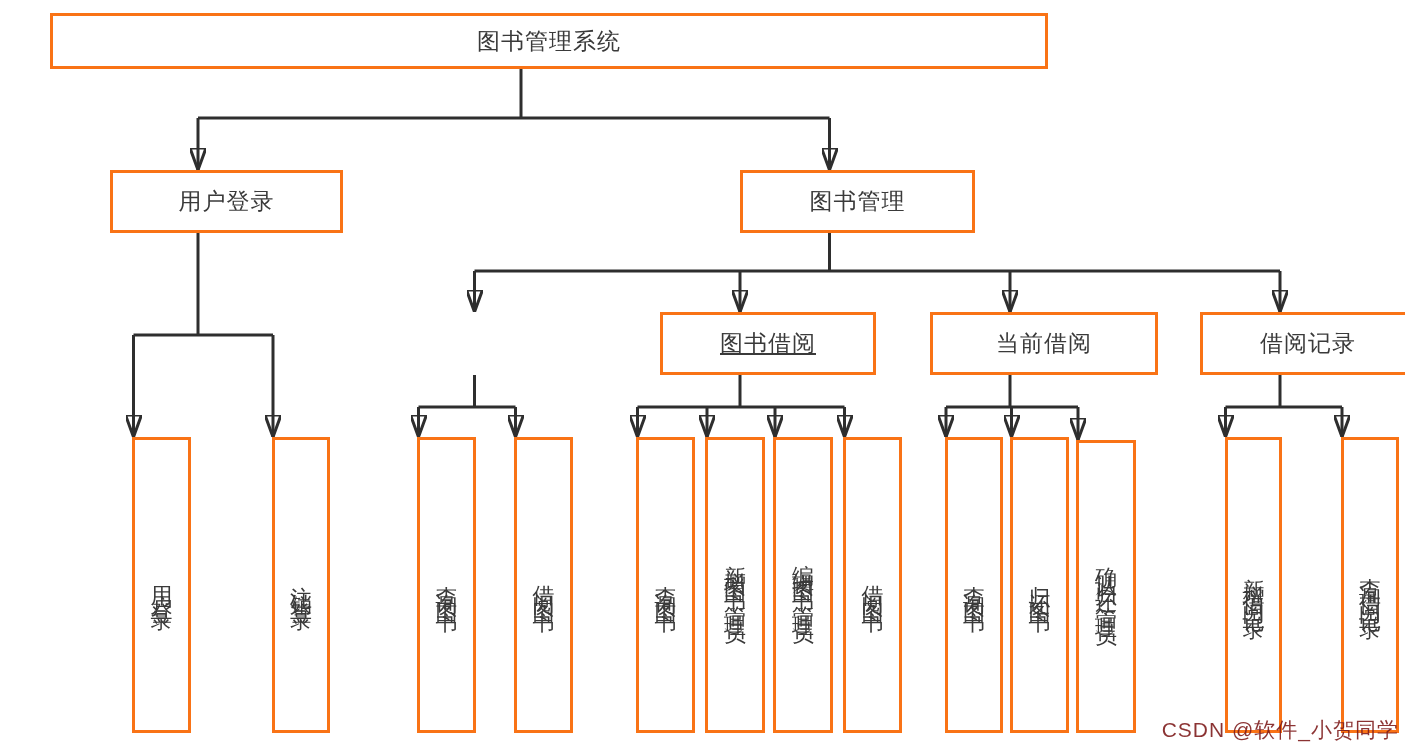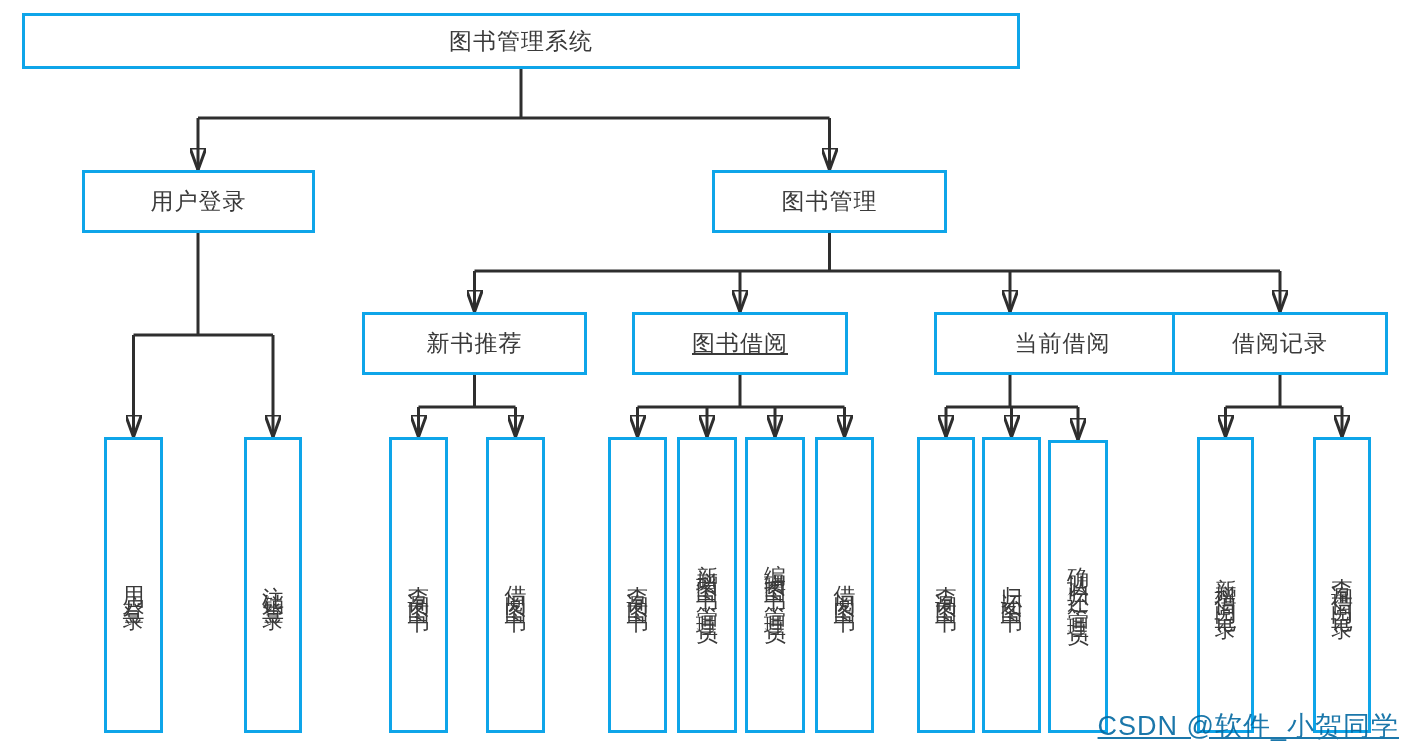--- a/index.html
+++ b/index.html
@@ -23,50 +23,50 @@
     z-index: 1;
   }
   svg.connectors path, svg.connectors line {
     stroke: #2e2e2e;
     stroke-width: 3;
     fill: none;
   }
   .node {
     position: absolute;
     box-sizing: border-box;
-    border: 3px solid #0ea5e9;
+    border: 3px solid #f97316;
     background: #ffffff;
     display: flex;
     align-items: center;
     justify-content: center;
     color: #3a3a3a;
     z-index: 2;
+    margin-left: 28px;
   }
   .hnode {
     font-size: 23px;
     letter-spacing: 1px;
   }
   .vnode span {
     writing-mode: vertical-rl;
     text-orientation: mixed;
     font-size: 22px;
     letter-spacing: 0.38em;
     line-height: 1;
     white-space: nowrap;
   }
   .watermark {
     position: absolute;
     right: 6px;
     bottom: 3px;
-    font-size: 27px;
-    color: #0369a1;
+    font-size: 21px;
+    color: #7f1d1d;
     letter-spacing: 1px;
     z-index: 5;
     opacity: 0.9;
-    text-decoration: underline;
   }
 </style>
 </head>
 <body>
 
 <div class="canvas">
 
   <svg class="connectors" viewBox="0 0 1405 747">
     <defs>
       <marker id="arrow" viewBox="0 0 22 16" refX="22" refY="8" markerWidth="22" markerHeight="16" markerUnits="userSpaceOnUse" orient="auto">
@@ -113,23 +113,22 @@
     <path d="M1225.5,407 H1342"></path>
     <line x1="1225.5" y1="407" x2="1225.5" y2="437" marker-end="url(#arrow)"></line>
     <line x1="1342" y1="407" x2="1342" y2="437" marker-end="url(#arrow)"></line>
   </svg>
 
   <div class="node hnode" style="left:22px; top:13px; width:998px; height:56px;">图书管理系统</div>
 
   <div class="node hnode" style="left:82px; top:170px; width:233px; height:63px;">用户登录</div>
   <div class="node hnode" style="left:712px; top:170px; width:235px; height:63px;text-align:center;">图书管理</div>
 
-  <div class="node hnode" style="left:362px; top:312px; width:225px; height:63px;">新书推荐</div>
   <div class="node hnode" style="left:632px; top:312px; width:216px; height:63px;text-decoration:underline;">图书借阅</div>
-  <div class="node hnode" style="left:934px; top:312px; width:257px; height:63px;">当前借阅</div>
+  <div class="node hnode" style="left:902px; top:312px; width:228px; height:63px;">当前借阅</div>
   <div class="node hnode" style="left:1172px; top:312px; width:216px; height:63px;">借阅记录</div>
 
   <div class="node vnode" style="left:104px; top:437px; width:59px; height:296px;">
     <span>用户登录</span>
   </div>
   <div class="node vnode" style="left:244px; top:437px; width:58px; height:296px;">
     <span>注销登录</span>
   </div>
 
   <div class="node vnode" style="left:389px; top:437px; width:59px; height:296px;">

